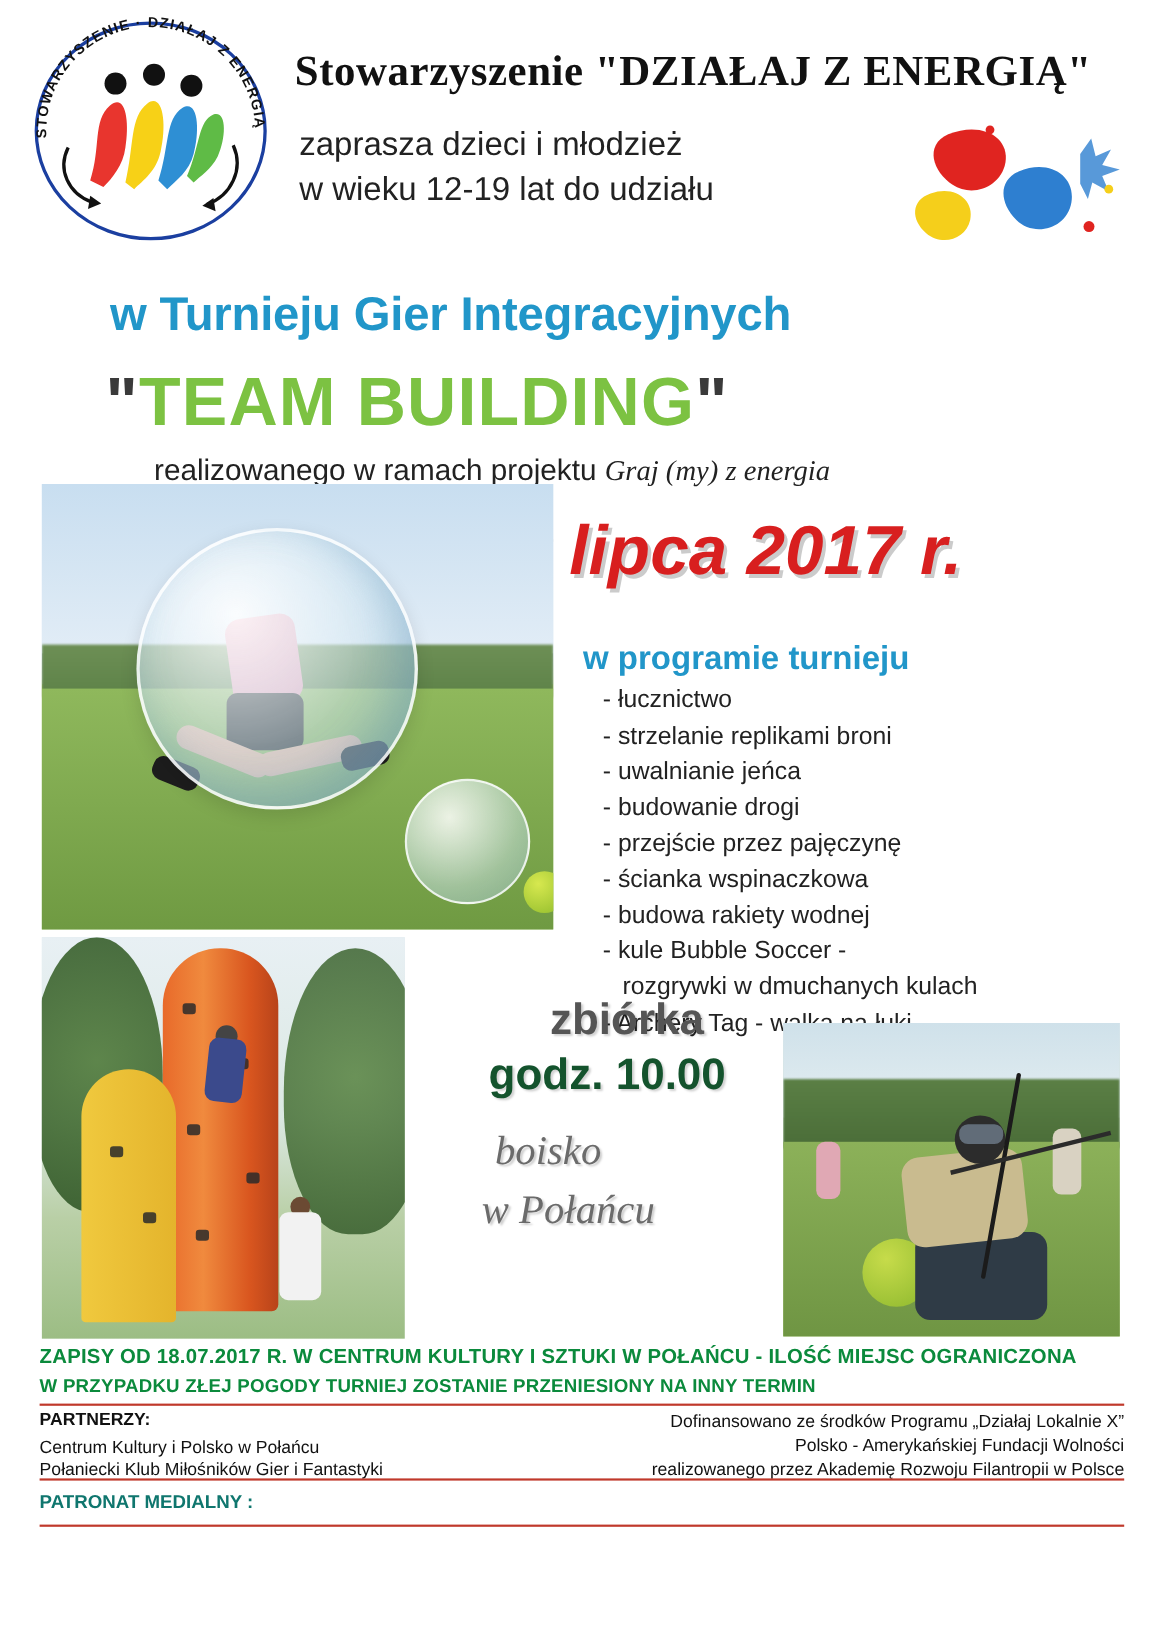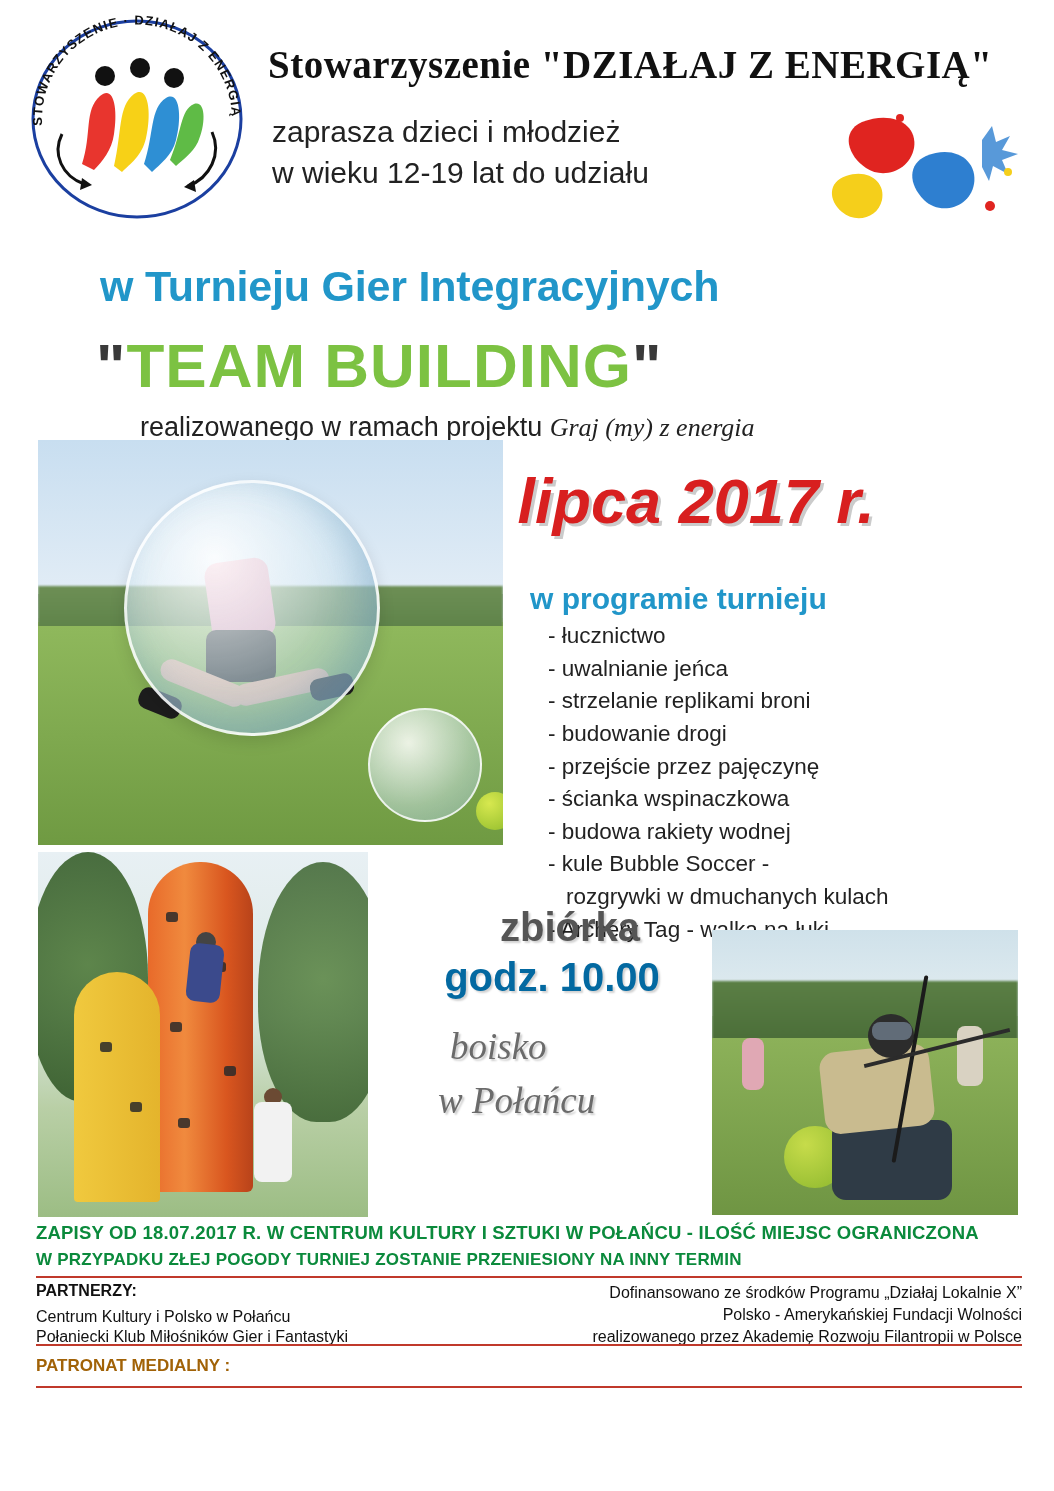--- a/index.html
+++ b/index.html
@@ -149,21 +149,21 @@
   .greenball{position:absolute;left:72px;top:196px;width:62px;height:62px;border-radius:50%;background:radial-gradient(circle at 35% 30%,#cfe24a,#8fbb2b);opacity:.9;}
 
   
   .zbiorka{
     position:absolute;left:400px;top:905px;width:340px;text-align:center;
     font-size:40px;color:#555;font-weight:bold;
     text-shadow:2px 2px 2px rgba(0,0,0,.18);
   }
   .godz{
     position:absolute;left:382px;top:955px;width:340px;text-align:center;
-    font-size:40px;color:#0369a1;font-weight:bold;
+    font-size:40px;color:#14532d;font-weight:bold;
     text-shadow:2px 2px 2px rgba(0,0,0,.18);
   }
   .place{
     position:absolute;left:330px;top:1020px;width:420px;
     font-family:"Liberation Serif", serif;font-style:italic;
     font-size:37px;color:#6b6b6b;line-height:1.45;
     text-shadow:2px 2px 2px rgba(0,0,0,.2);
   }
   .place .l1{display:block;padding-left:120px;}
   .place .l2{display:block;padding-left:22px;}
@@ -184,21 +184,21 @@
 
   
   .partners-h{position:absolute;left:36px;top:1282px;font-size:16px;font-weight:bold;color:#111;}
   .partners-1{position:absolute;left:36px;top:1308px;font-size:16px;color:#111;}
   .partners-2{position:absolute;left:36px;top:1328px;font-size:16px;color:#111;}
 
   .fund-1{position:absolute;left:520px;top:1284px;width:502px;text-align:right;font-size:16px;color:#111;}
   .fund-2{position:absolute;left:520px;top:1306px;width:502px;text-align:right;font-size:16px;color:#111;}
   .fund-3{position:absolute;left:520px;top:1328px;width:502px;text-align:right;font-size:16px;color:#111;}
 
-  .patronat-h{position:absolute;left:36px;top:1356px;font-size:17px;font-weight:bold;color:#a16207;}
+  .patronat-h{position:absolute;left:36px;top:1356px;font-size:17px;font-weight:bold;color:#0f766e;}
 
   
   .strip{position:absolute;left:0;top:1392px;width:1054px;height:99px;}
 
   .pafw{position:absolute;left:448px;top:1400px;width:250px;}
 </style>
 </head>
 <body>
 
 <div class="poster">
@@ -272,22 +272,22 @@
     <div class="shoe1"></div>
     <div class="shoe2"></div>
     <div class="bubble-big"></div>
     <div class="bubble-small"></div>
     <div class="ball"></div>
   </div>
 
   <div class="program-title">w programie turnieju</div>
   <div class="program-list">
     <div>- łucznictwo</div>
+    <div>- strzelanie replikami broni</div>
     <div>- uwalnianie jeńca</div>
-    <div>- strzelanie replikami broni</div>
     <div>- budowanie drogi</div>
     <div>- przejście przez pajęczynę</div>
     <div>- ścianka wspinaczkowa</div>
     <div>- budowa rakiety wodnej</div>
     <div>- kule Bubble Soccer -</div>
     <div class="sub">rozgrywki w dmuchanych kulach</div>
     <div>- Archery Tag - walka na łuki</div>
   </div>
 
   <div class="photo-climb">

